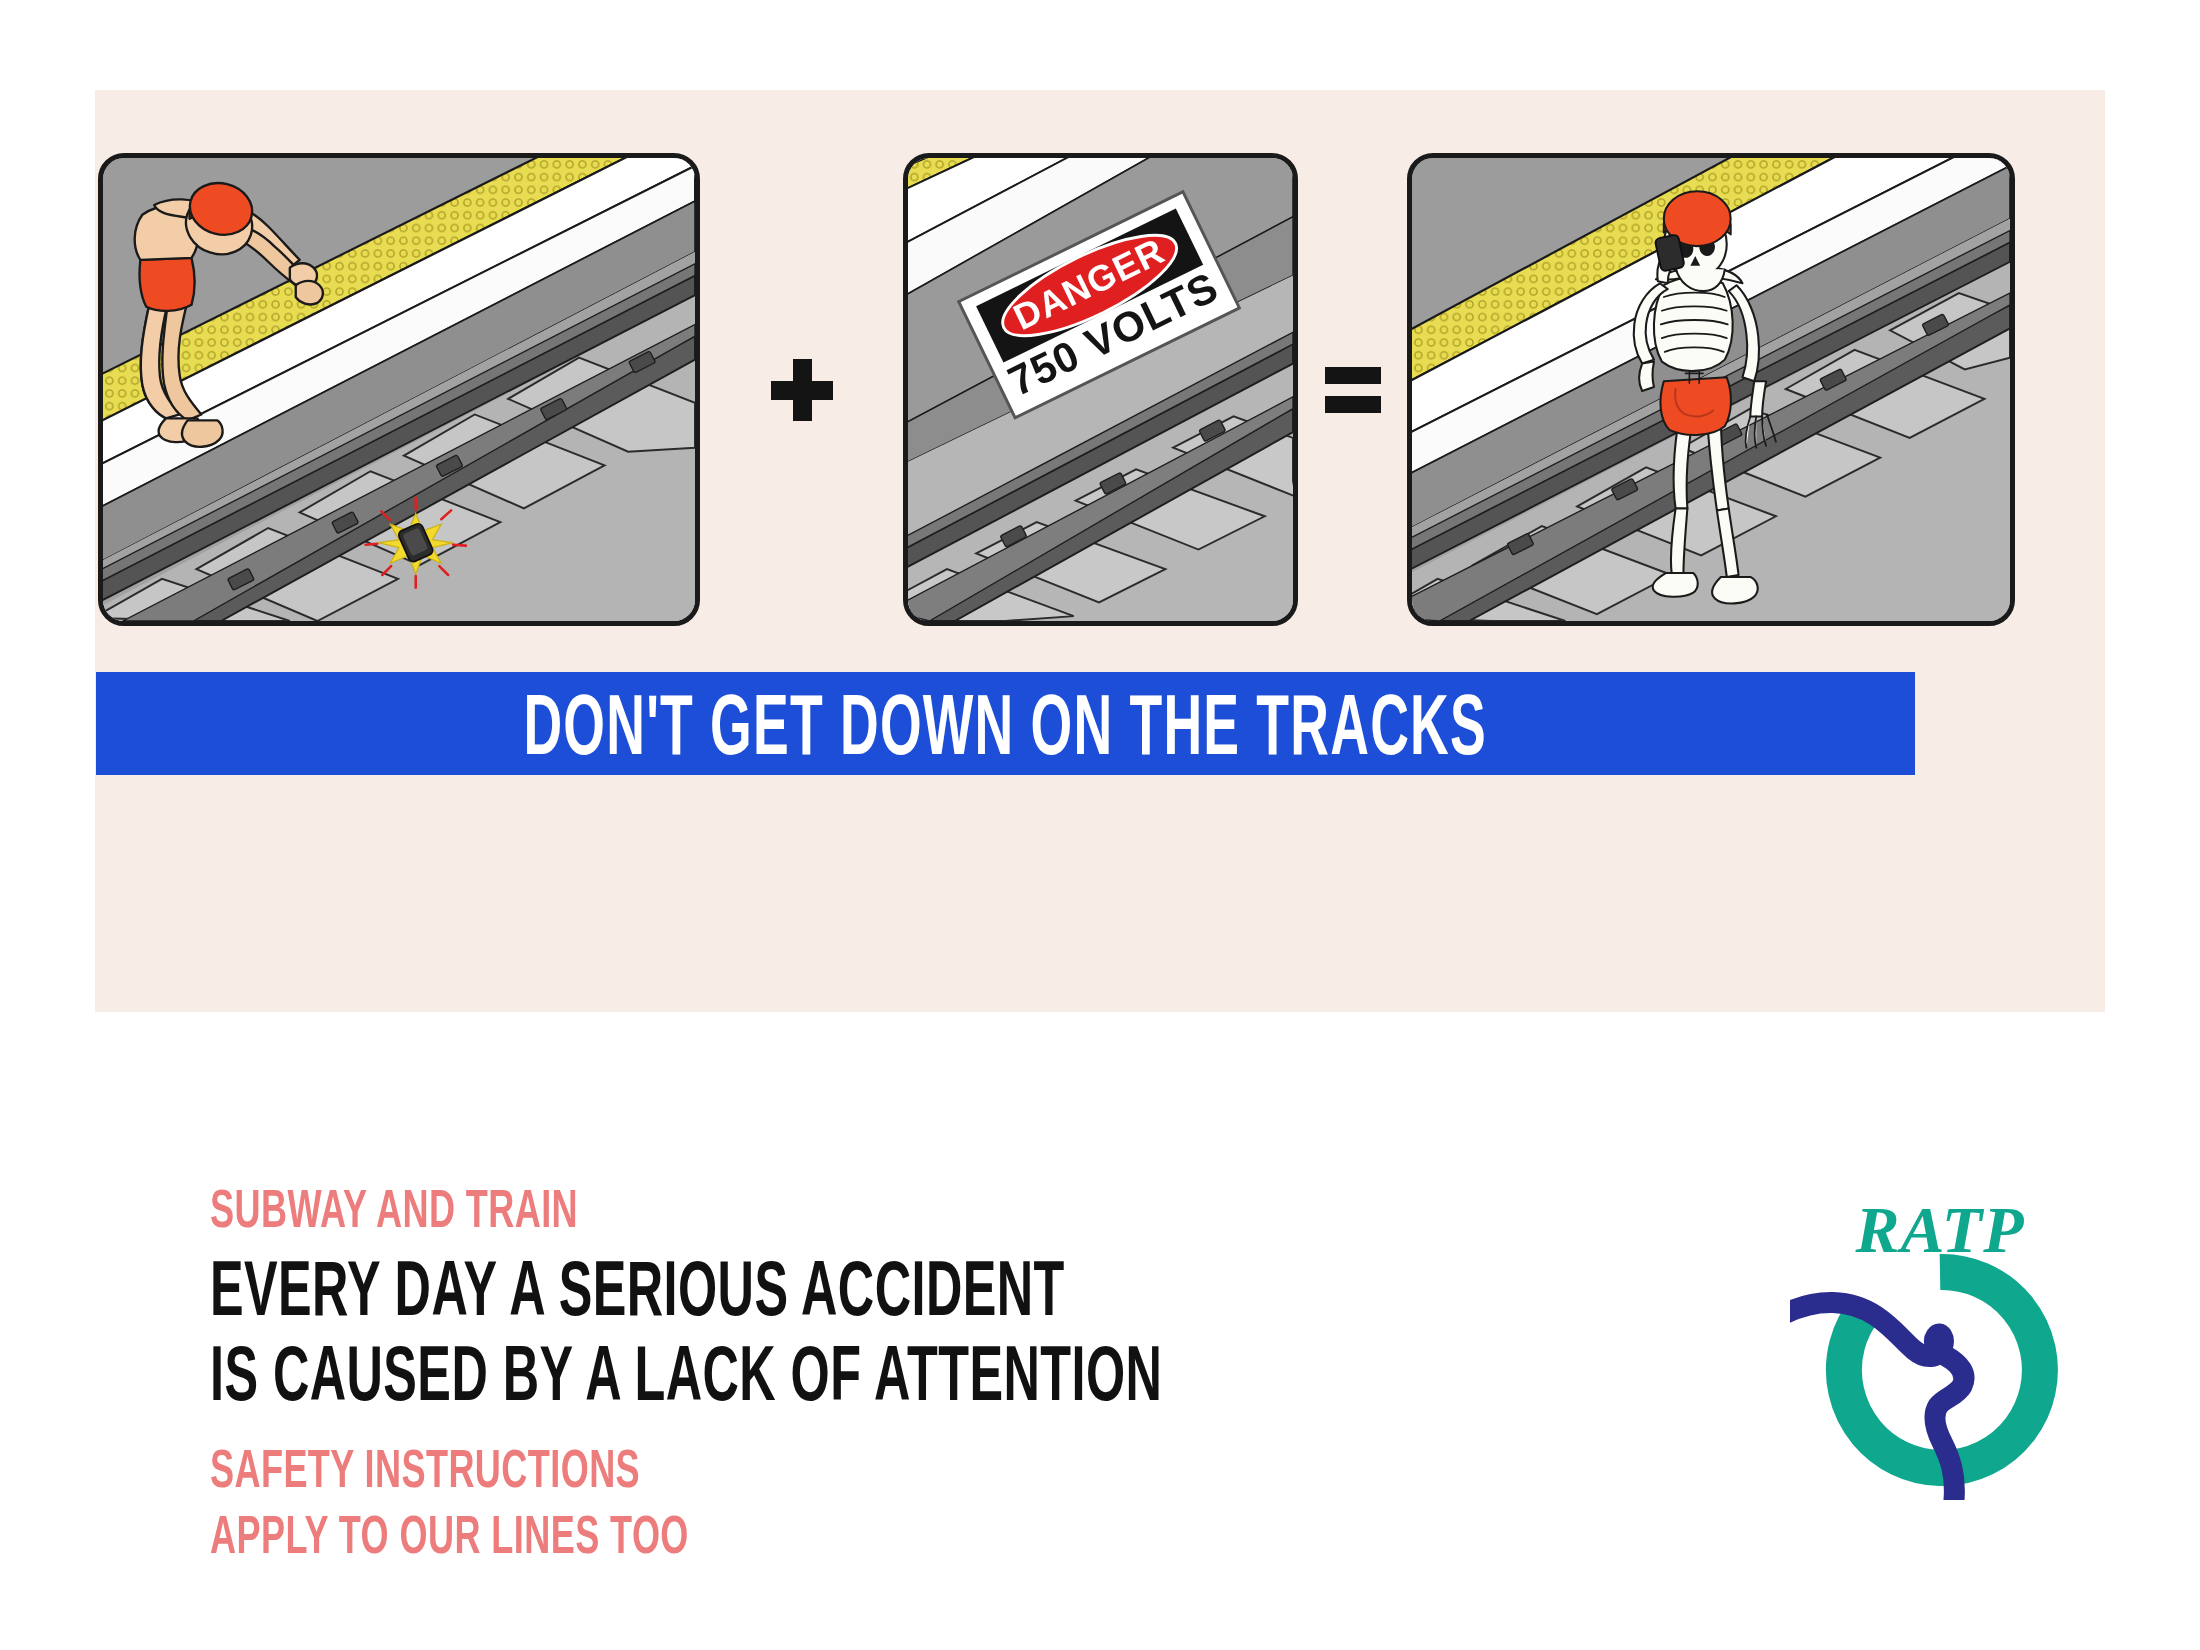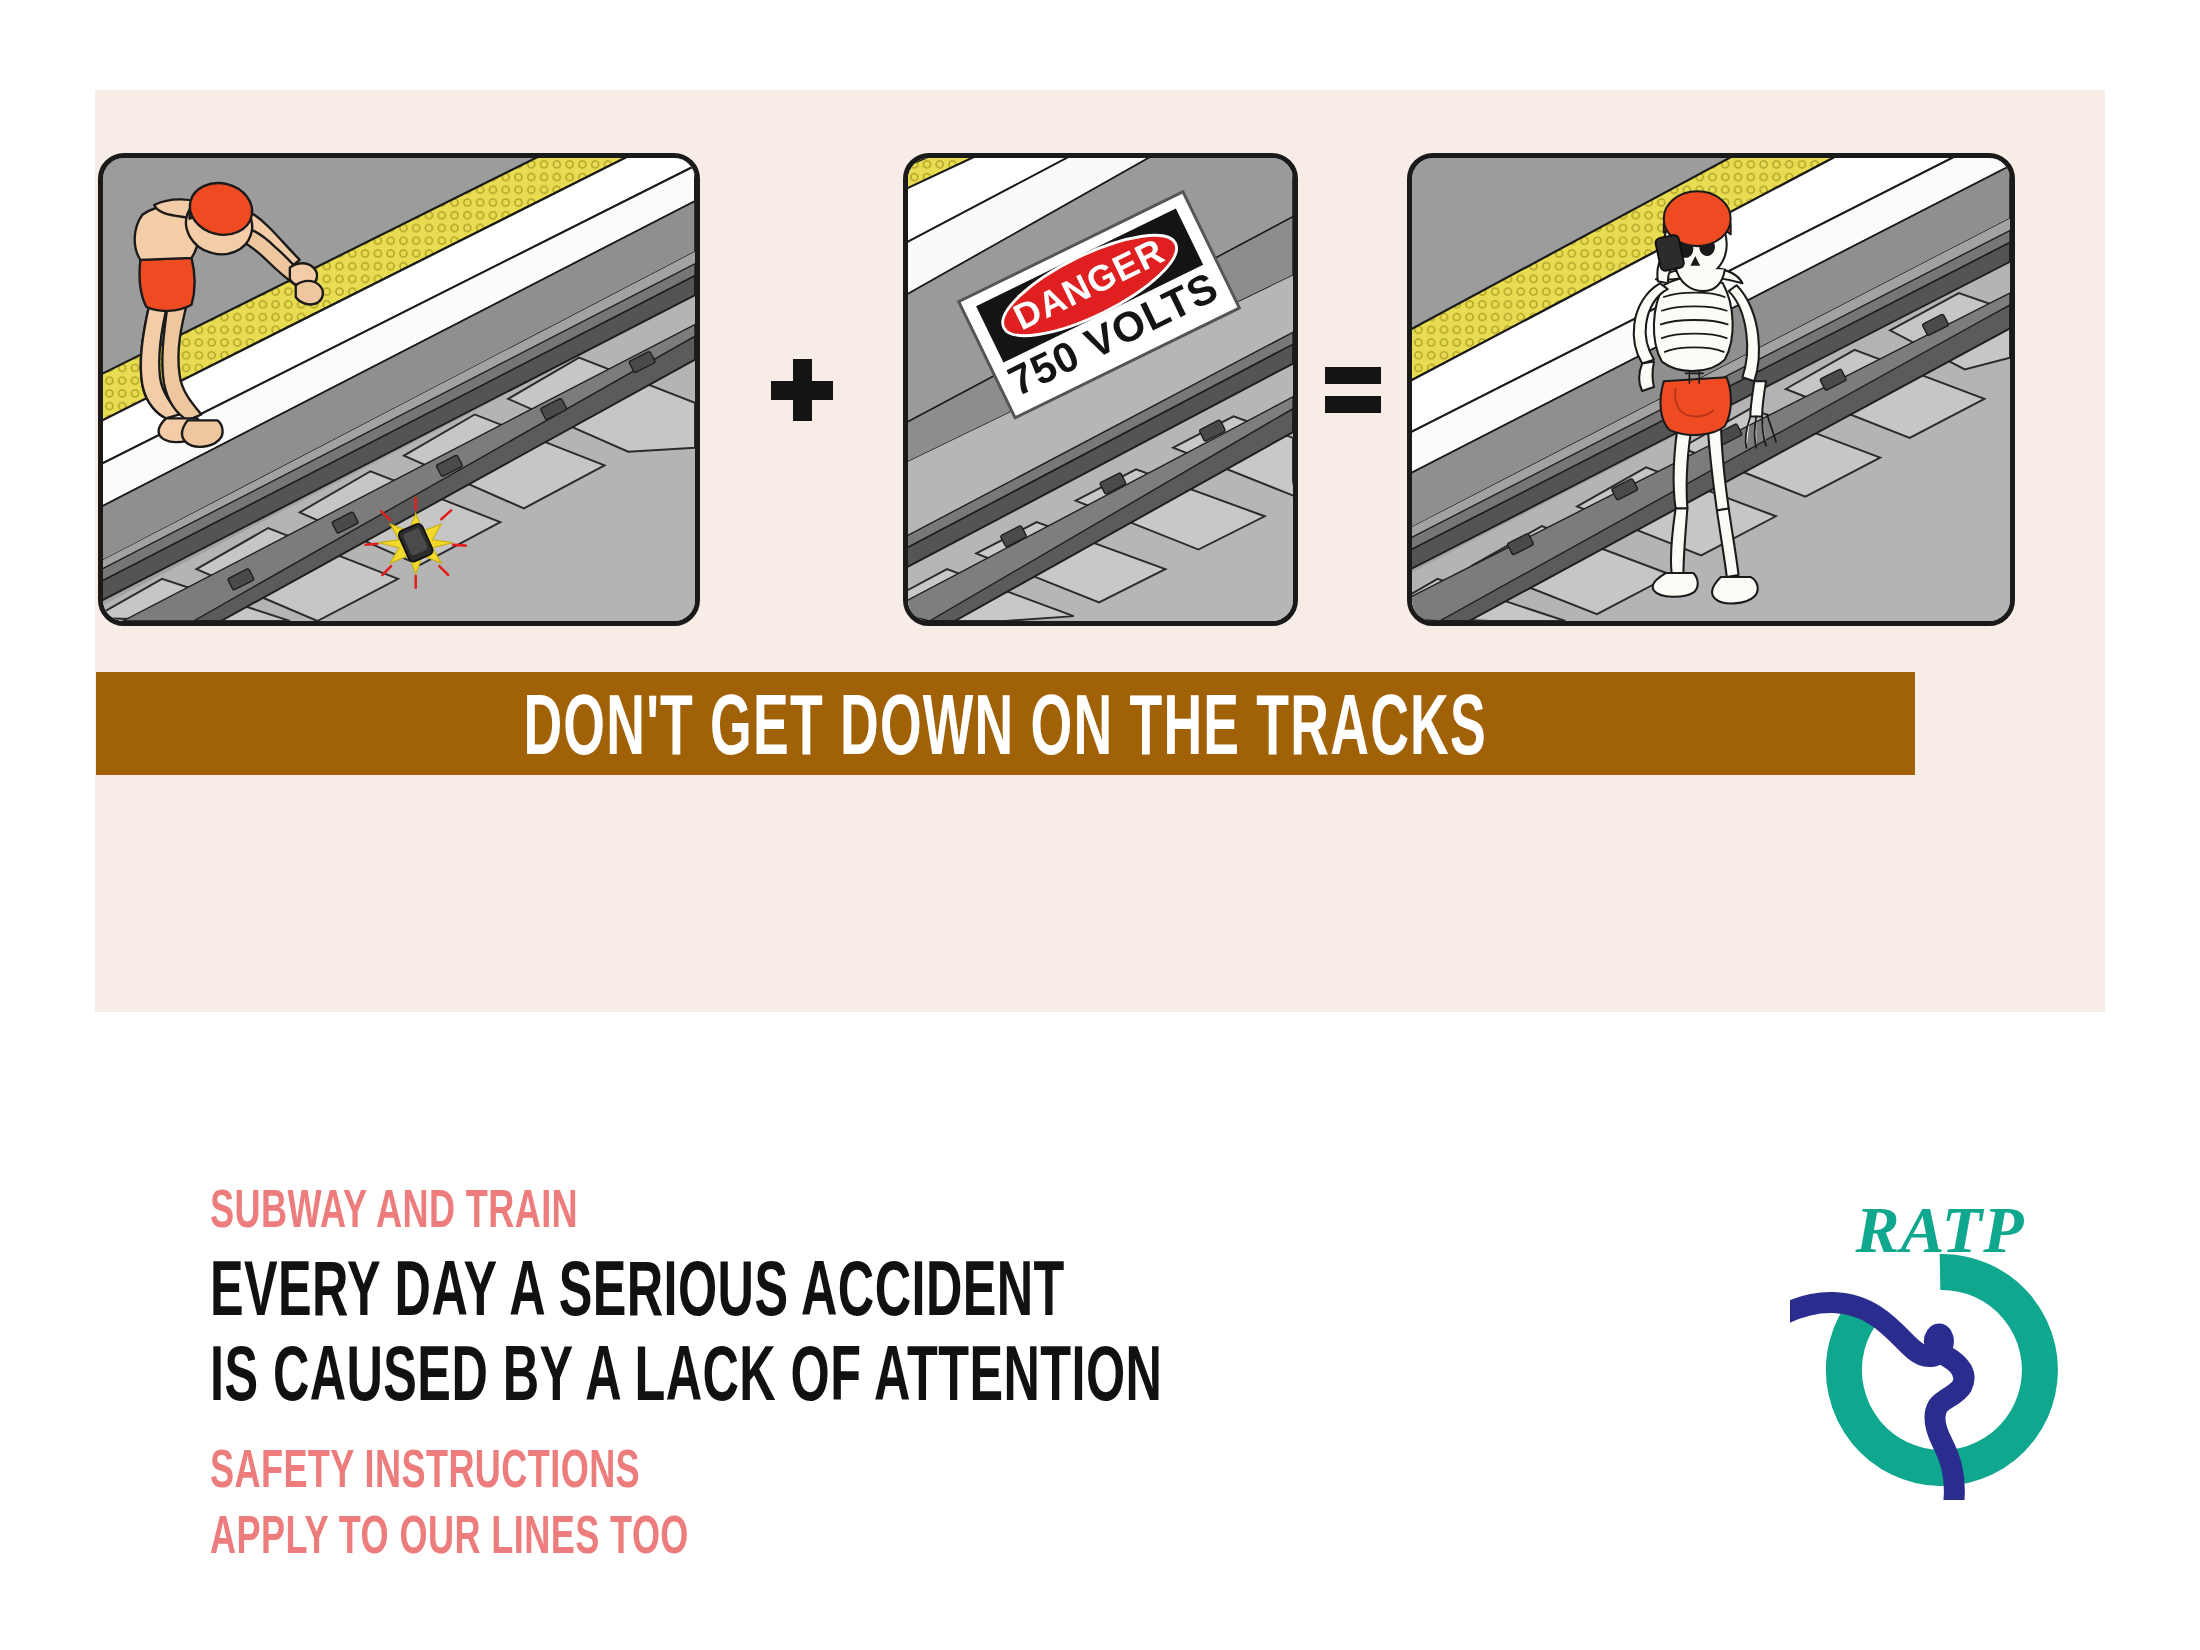--- a/index.html
+++ b/index.html
@@ -77,21 +77,21 @@
   .scene { position: absolute; inset: 0; }
   .scene svg { display: block; width: 100%; height: 100%; }
 
   
   #banner {
     position: absolute;
     left: 96px;
     top: 672px;
     width: 1819px;
     height: 103px;
-    background: #a16207;
+    background: #1d4ed8;
     display: flex;
     align-items: center;
     justify-content: center;
   }
   #banner-text {
     color: #FFFFFF;
     font-family: "Liberation Sans", sans-serif;
     font-weight: 700;
     font-size: 67px;
     letter-spacing: 1.5px;

